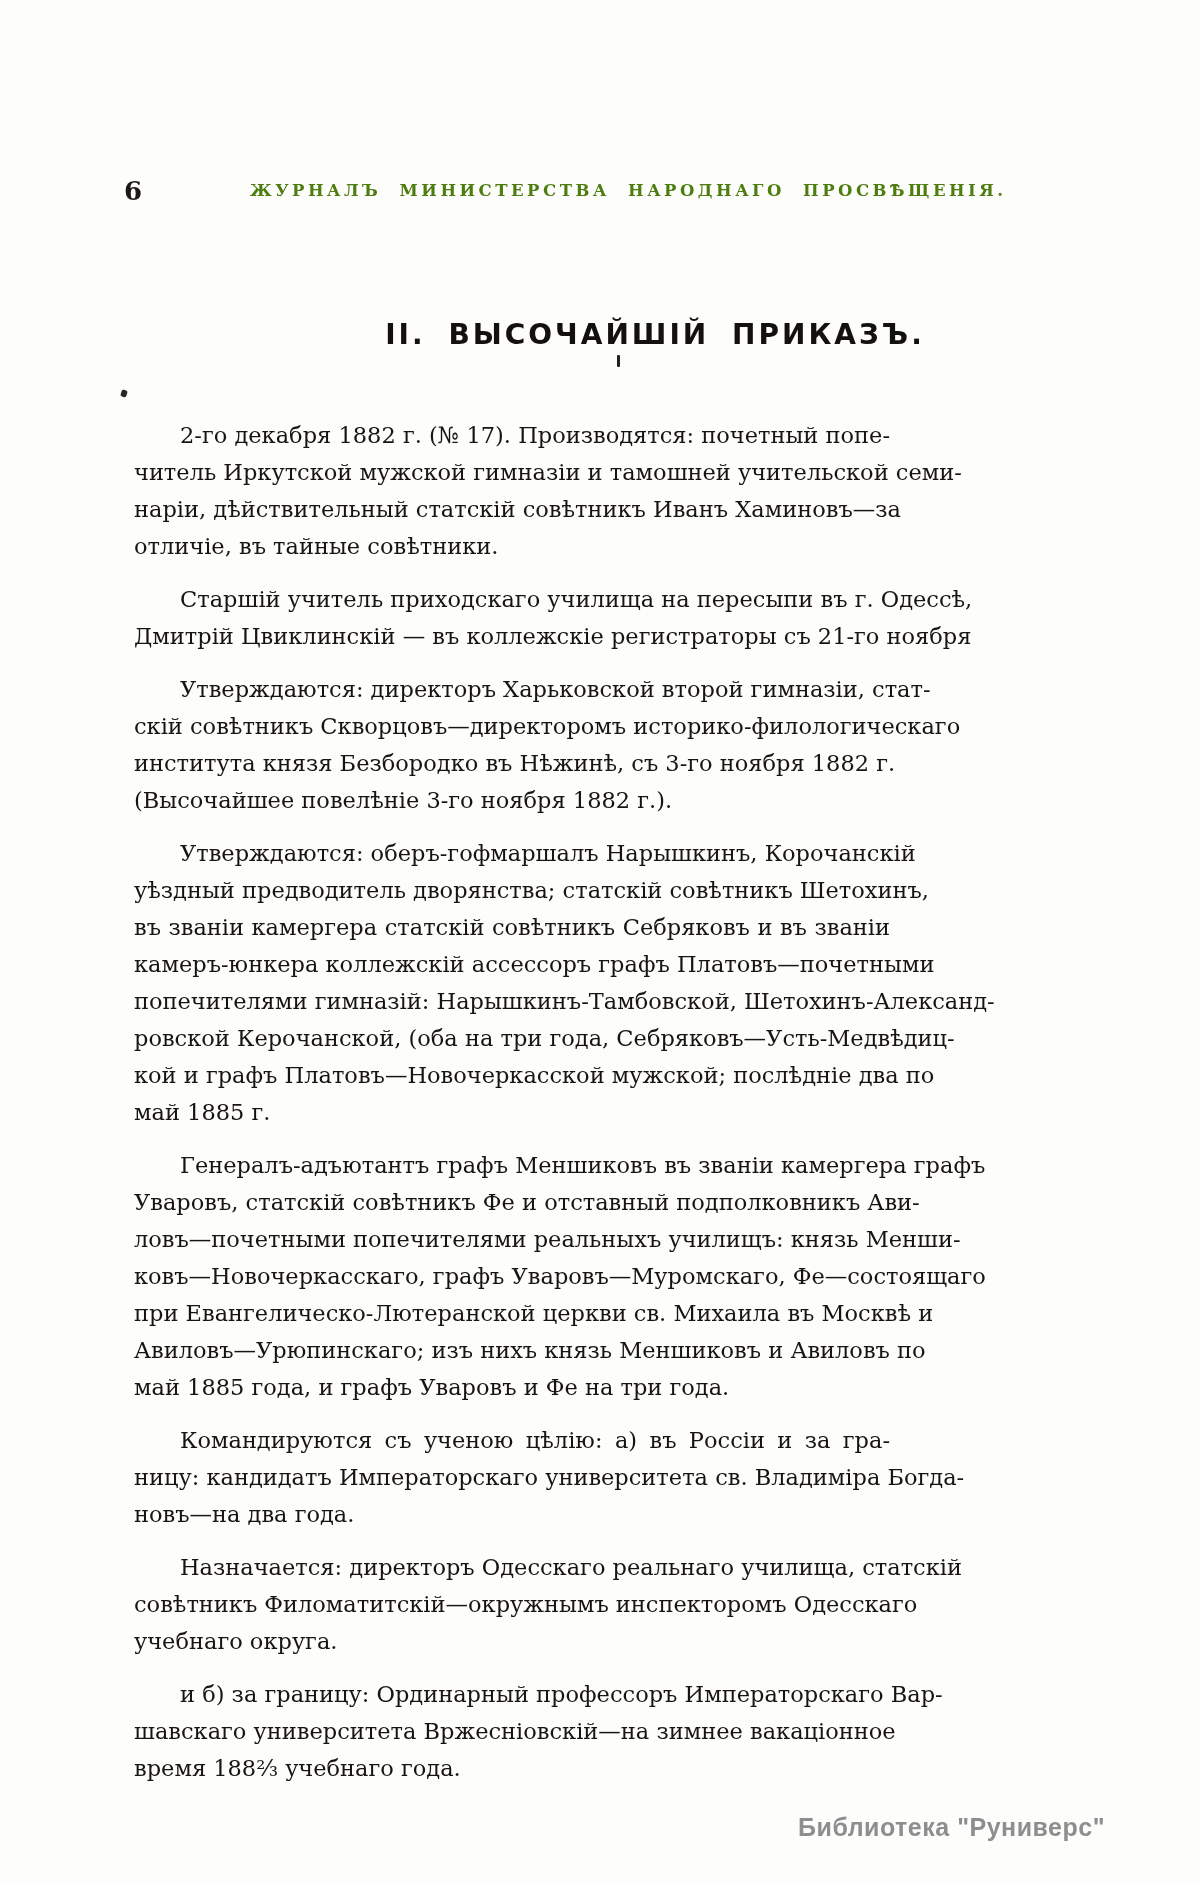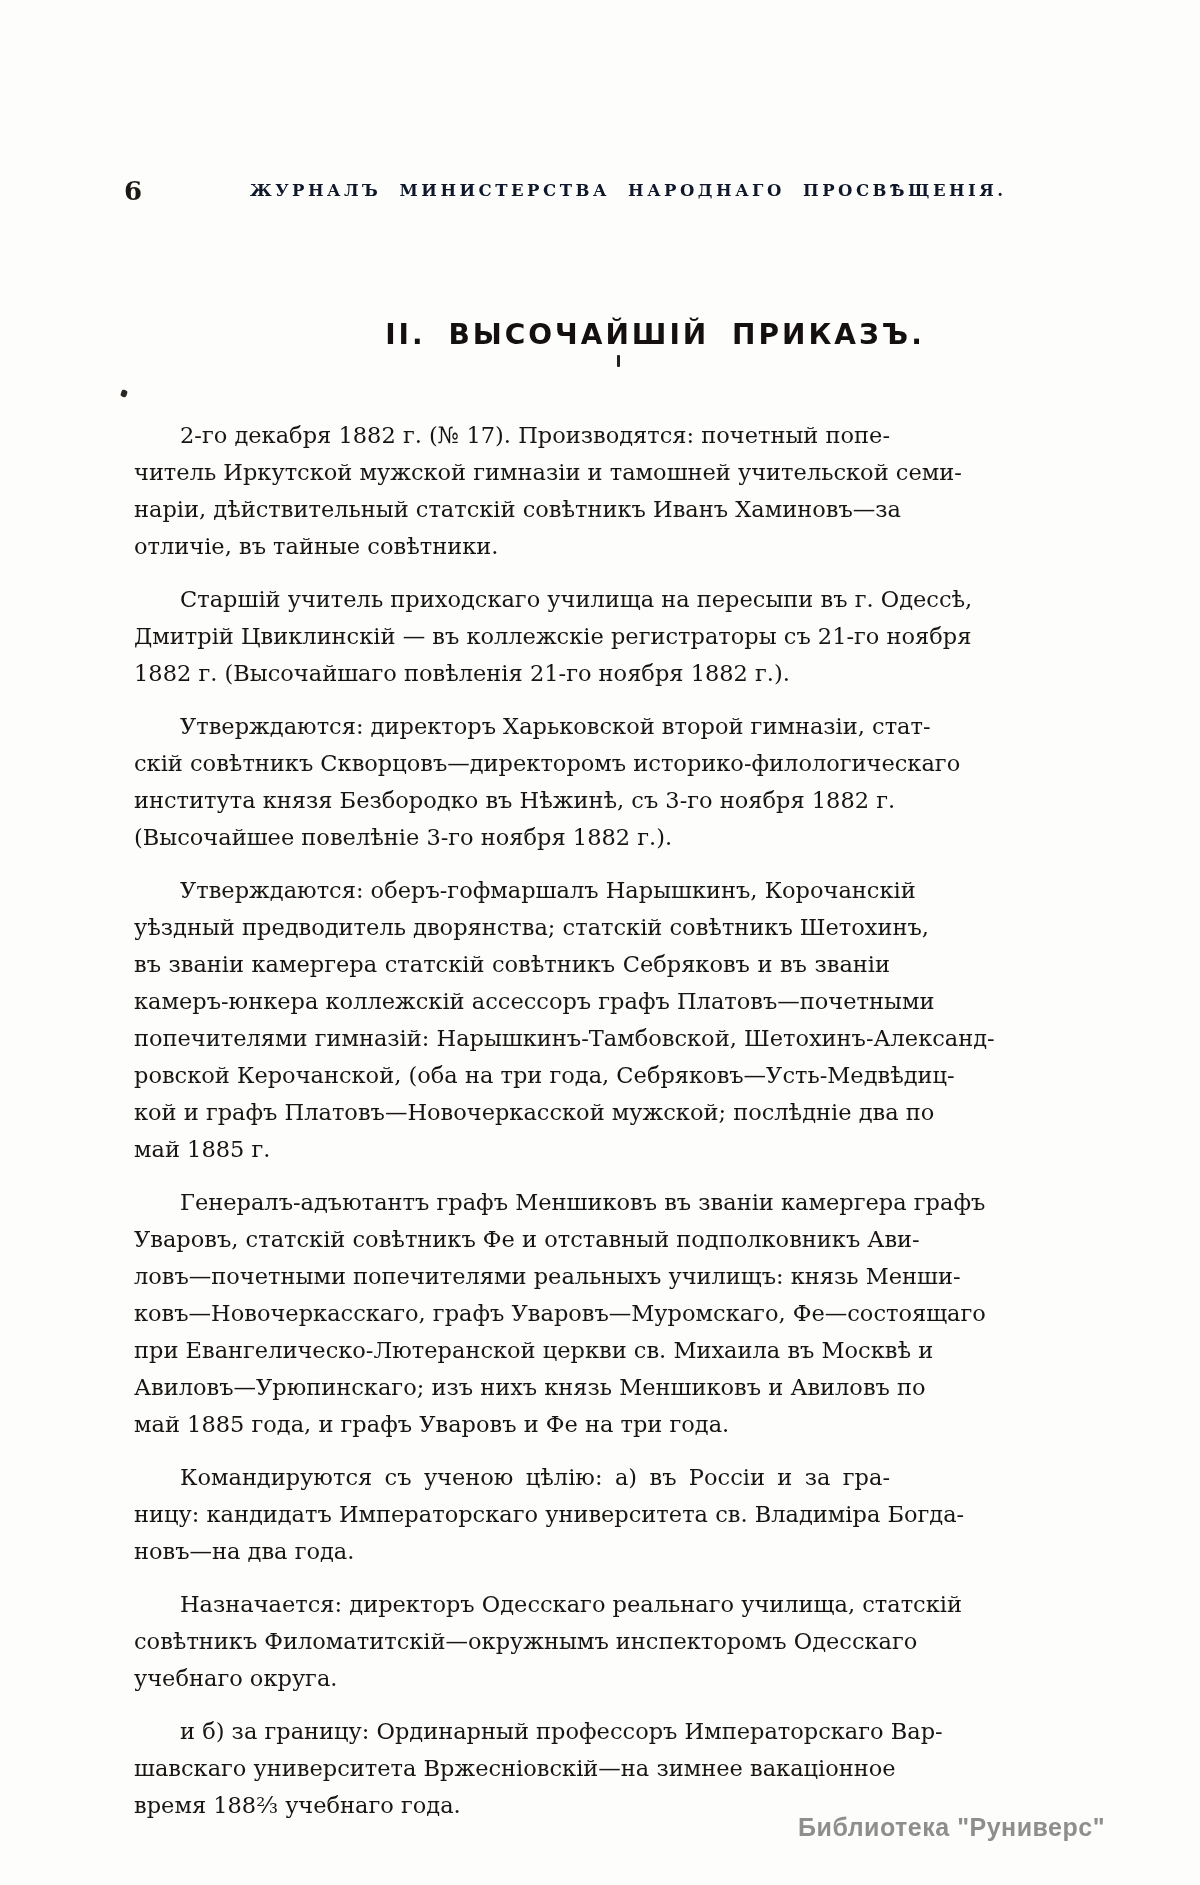--- a/index.html
+++ b/index.html
@@ -36,21 +36,21 @@
     position: absolute;
     left: 250px;
     width: 560px;
     top: 5px;
     text-align: left;
     font-size: 16.5px;
     font-weight: bold;
     letter-spacing: 3.5px;
     word-spacing: 9px;
     white-space: nowrap;
-    color: #0f172a;
+    color: #4d7c0f;
   }
   
   .section-title {
     position: absolute;
     top: 318px;
     left: 0;
     width: 100%;
     text-align: center;
     transform: translateX(55px);
     font-family: "DejaVu Sans", sans-serif;
@@ -131,21 +131,20 @@
   <div class="body-text">
       <div class="para">
         <div class="line first">2-го декабря 1882 г. (№ 17). Производятся: почетный попе-</div>
         <div class="line">читель Иркутской мужской гимназіи и тамошней учительской семи-</div>
         <div class="line">наріи, дѣйствительный статскій совѣтникъ Иванъ Хаминовъ—за</div>
         <div class="line last">отличіе, въ тайные совѣтники.</div>
       </div>
       <div class="para">
         <div class="line first">Старшій учитель приходскаго училища на пересыпи въ г. Одессѣ,</div>
         <div class="line">Дмитрій Цвиклинскій — въ коллежскіе регистраторы съ 21-го ноября</div>
-        <div class="line last">1882 г. (Высочайшаго повѣленія 21-го ноября 1882 г.).</div>
       </div>
       <div class="para">
         <div class="line first">Утверждаются: директоръ Харьковской второй гимназіи, стат-</div>
         <div class="line">скій совѣтникъ Скворцовъ—директоромъ историко-филологическаго</div>
         <div class="line">института князя Безбородко въ Нѣжинѣ, съ 3-го ноября 1882 г.</div>
         <div class="line last">(Высочайшее повелѣніе 3-го ноября 1882 г.).</div>
       </div>
       <div class="para">
         <div class="line first">Утверждаются: оберъ-гофмаршалъ Нарышкинъ, Корочанскій</div>
         <div class="line">уѣздный предводитель дворянства; статскій совѣтникъ Шетохинъ,</div>

